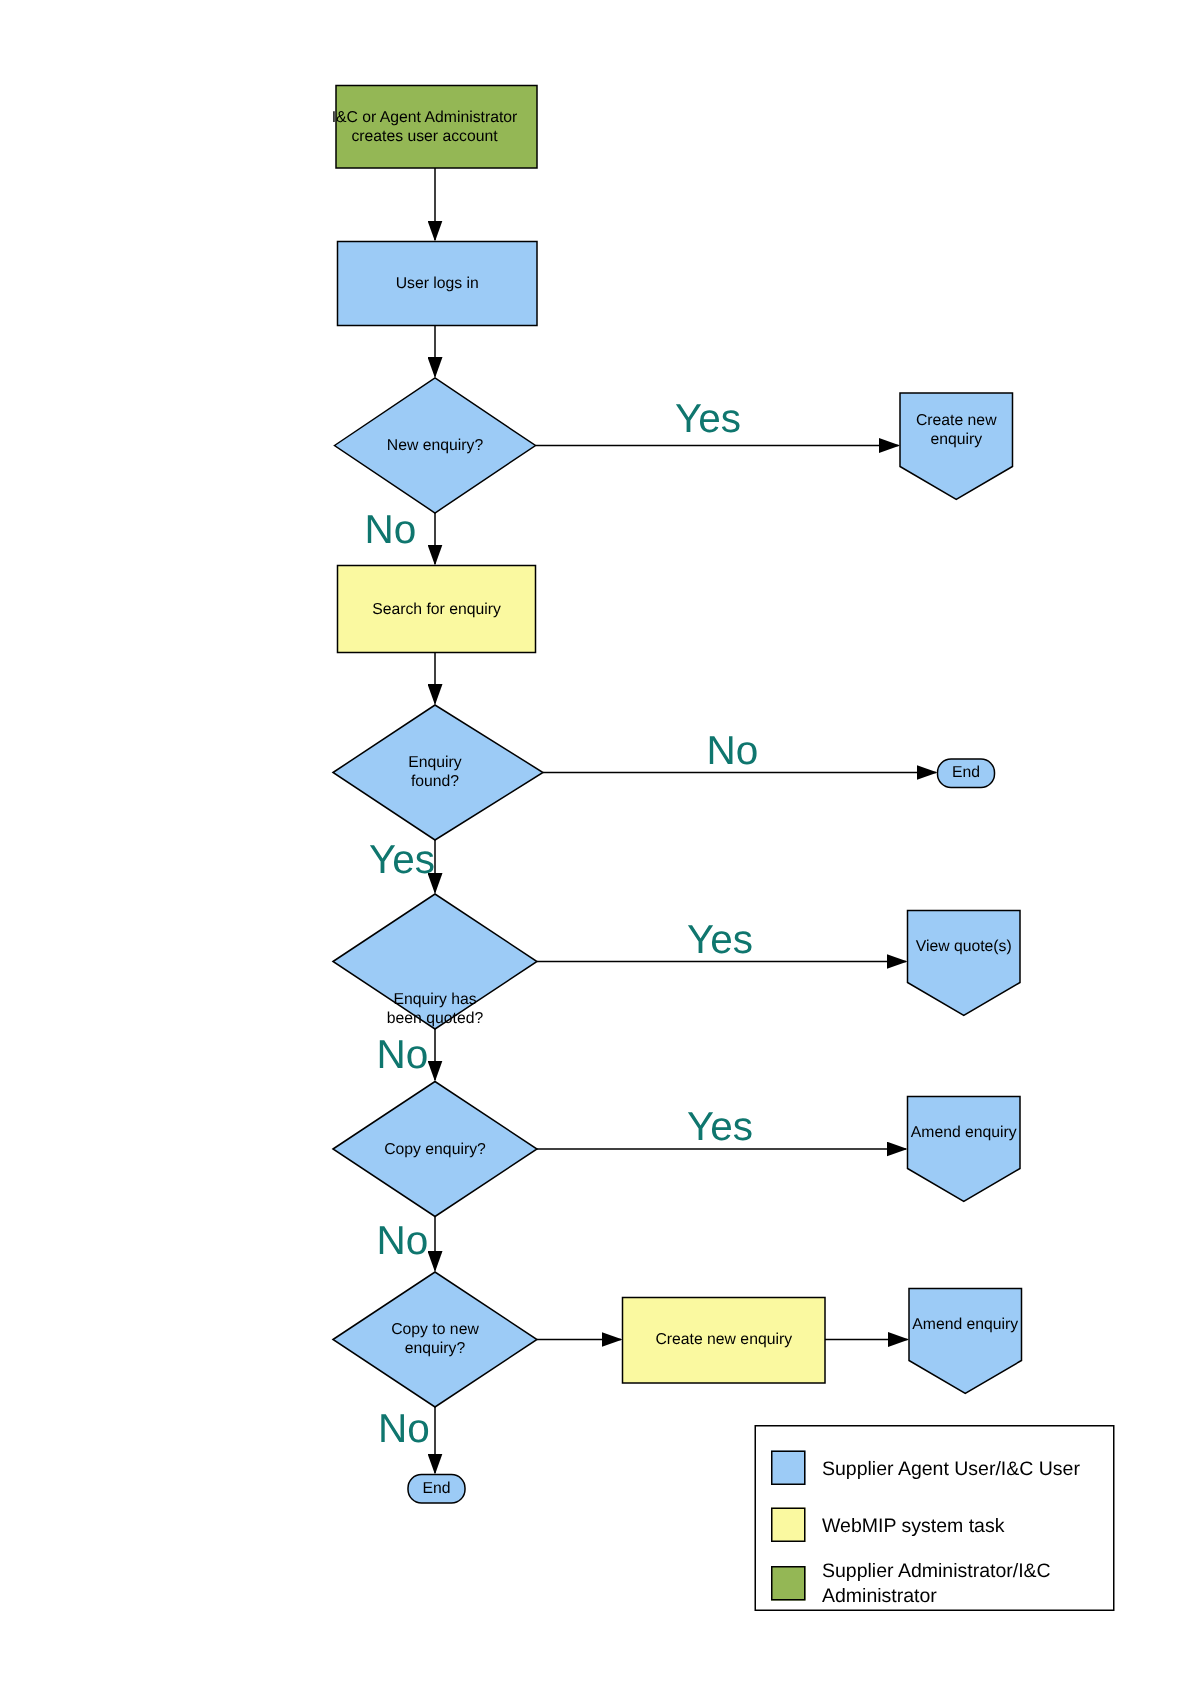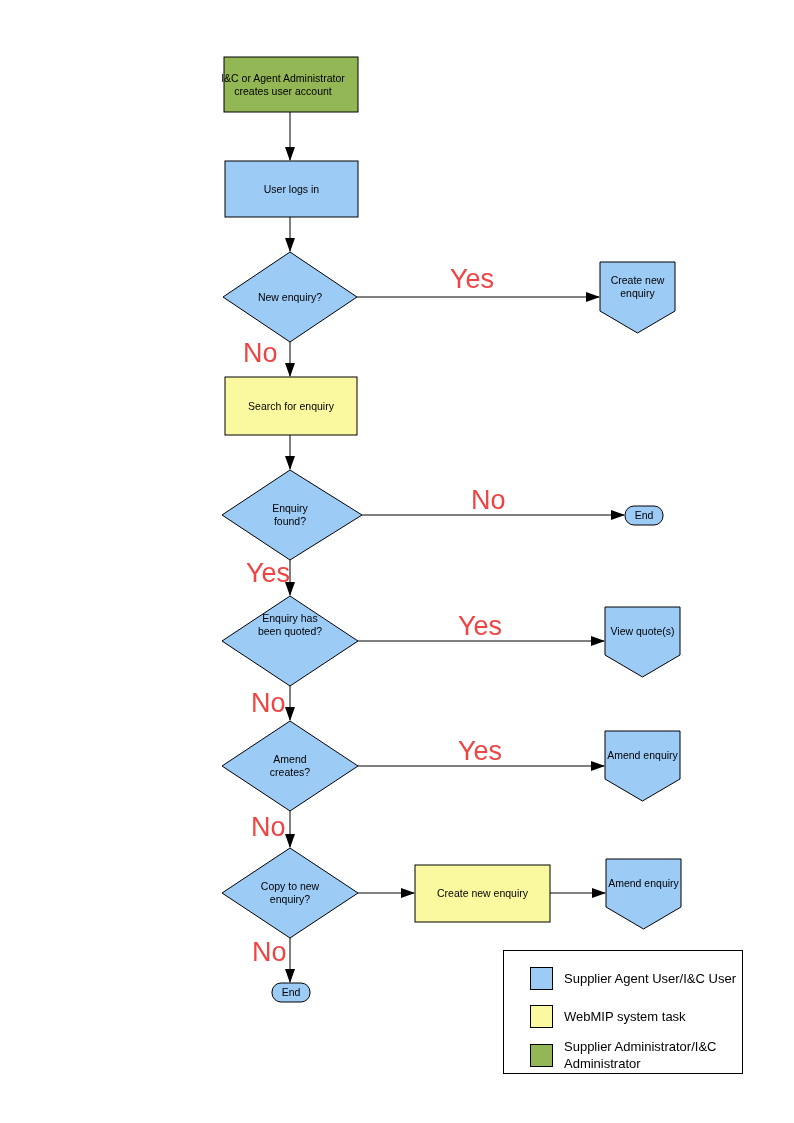--- a/index.html
+++ b/index.html
@@ -6,24 +6,24 @@
   .page{position:relative;width:794px;height:1123px;background:#fff;overflow:hidden;
         font-family:"Liberation Sans",sans-serif;}
   svg{position:absolute;left:0;top:0;}
   .conn{stroke:#000;stroke-width:1;fill:none;}
   .shape{stroke:#000;stroke-width:1;}
   .shape-user{fill:var(--user-task,#9CCBF6);}
   .shape-system{fill:var(--system-task,#FAF9A0);}
   .shape-admin{fill:var(--admin-task,#94B755);}
   .node-label{position:absolute;display:flex;align-items:center;justify-content:center;
               text-align:center;font-size:10.5px;line-height:13px;color:#000;}
-  .edge-label{position:absolute;font-size:27px;color:#ef4444;white-space:nowrap;}
+  .edge-label{position:absolute;font-size:27px;color:#0f766e;white-space:nowrap;}
   .legend{position:absolute;left:503px;top:950px;width:240px;height:124px;
           border:1px solid #000;background:#fff;box-sizing:border-box;}
-  .legend-row{position:absolute;left:10px;display:flex;align-items:center;gap:11px;margin-left:16px;}
+  .legend-row{position:absolute;left:10px;display:flex;align-items:center;gap:11px;}
   .legend-swatch{width:21px;height:21px;border:1px solid #000;flex:0 0 auto;}
   .sw-user{background:var(--user-task,#9CCBF6);}
   .sw-system{background:var(--system-task,#FAF9A0);}
   .sw-admin{background:var(--admin-task,#94B755);}
   .legend-label{font-size:13px;line-height:17px;color:#000;width:182px;}
 </style>
 </head>
 <body>
 
 <div class="page">
@@ -67,23 +67,23 @@
     <rect class="shape shape-user" x="272" y="983" width="38" height="19" rx="9"></rect>
   </svg>
 
   <div class="node-label" style="left:216px;top:57px;width:134px;height:55px;">I&amp;C or Agent Administrator creates user account</div>
   <div class="node-label" style="left:225px;top:161px;width:133px;height:56px;">User logs in</div>
   <div class="node-label" style="left:230px;top:252px;width:120px;height:90px;">New enquiry?</div>
   <div class="node-label" style="left:601px;top:262px;width:73px;height:49px;">Create new enquiry</div>
   <div class="node-label" style="left:225px;top:377px;width:132px;height:58px;border-radius:12px;">Search for enquiry</div>
   <div class="node-label" style="left:255px;top:470px;width:70px;height:90px;">Enquiry found?</div>
   <div class="node-label" style="left:625px;top:505px;width:38px;height:20px;">End</div>
-  <div class="node-label" style="left:250px;top:580px;width:80px;height:90px;">Enquiry has been quoted?</div>
+  <div class="node-label" style="left:250px;top:628px;width:80px;height:90px;">Enquiry has been quoted?</div>
   <div class="node-label" style="left:606px;top:607px;width:73px;height:48px;">View quote(s)</div>
-  <div class="node-label" style="left:255px;top:721px;width:70px;height:90px;">Amend creates?</div>
+  <div class="node-label" style="left:255px;top:721px;width:70px;height:90px;">Copy enquiry?</div>
   <div class="node-label" style="left:605px;top:731px;width:75px;height:48px;">Amend enquiry</div>
   <div class="node-label" style="left:250px;top:848px;width:80px;height:90px;">Copy to new enquiry?</div>
   <div class="node-label" style="left:415px;top:865px;width:135px;height:57px;">Create new enquiry</div>
   <div class="node-label" style="left:606px;top:859px;width:75px;height:48px;">Amend enquiry</div>
   <div class="node-label" style="left:272px;top:982px;width:38px;height:20px;">End</div>
 
   <div class="edge-label" style="left:450px;top:264px;">Yes</div>
   <div class="edge-label" style="left:243px;top:338px;">No</div>
   <div class="edge-label" style="left:471px;top:485px;">No</div>
   <div class="edge-label" style="left:246px;top:558px;">Yes</div>

